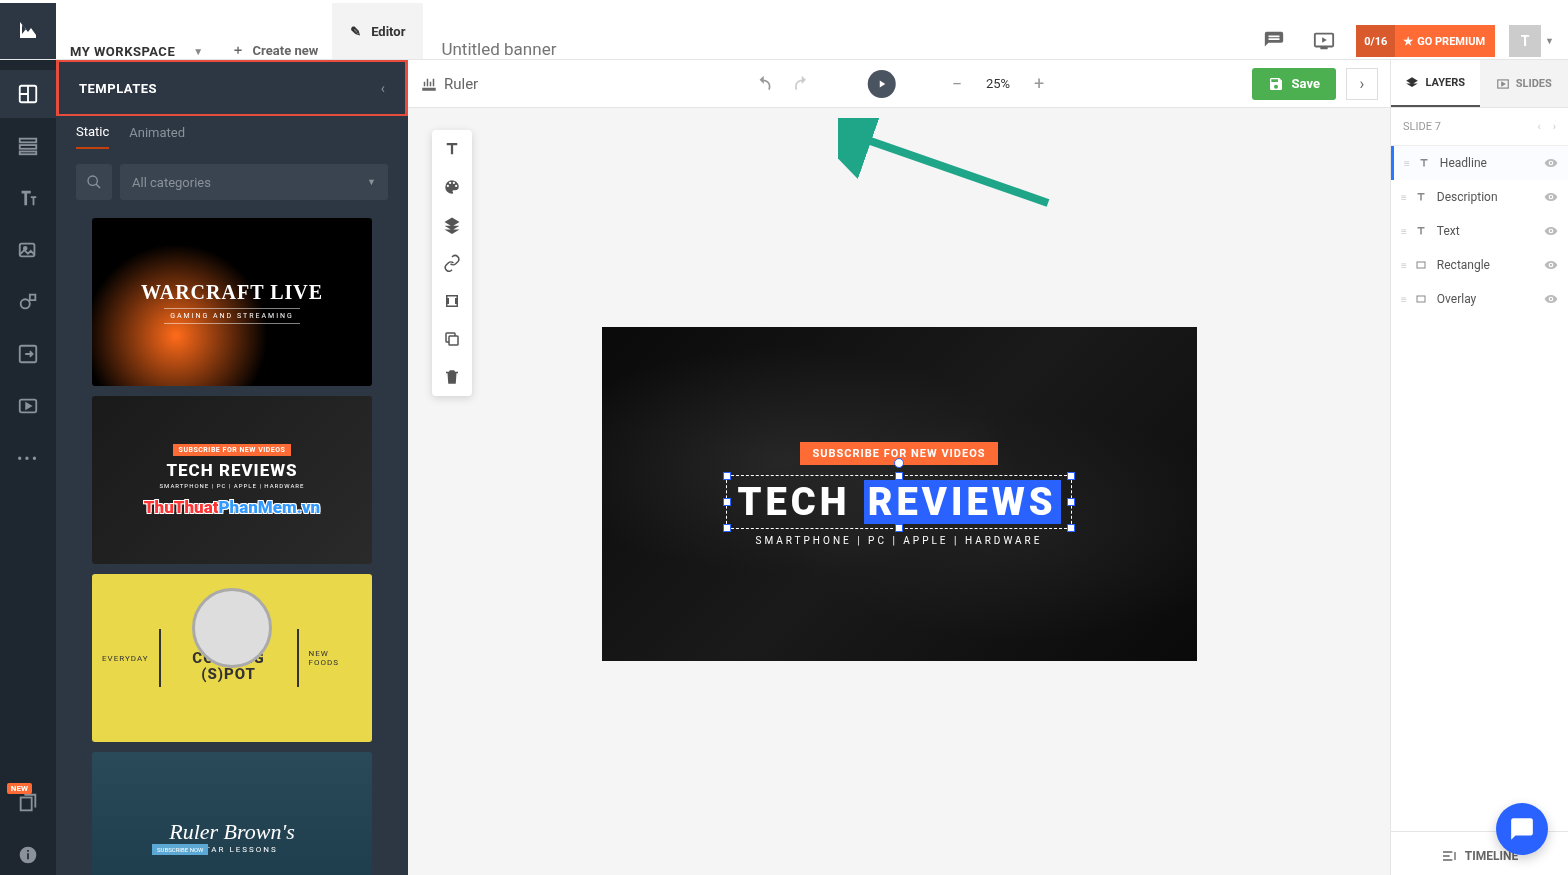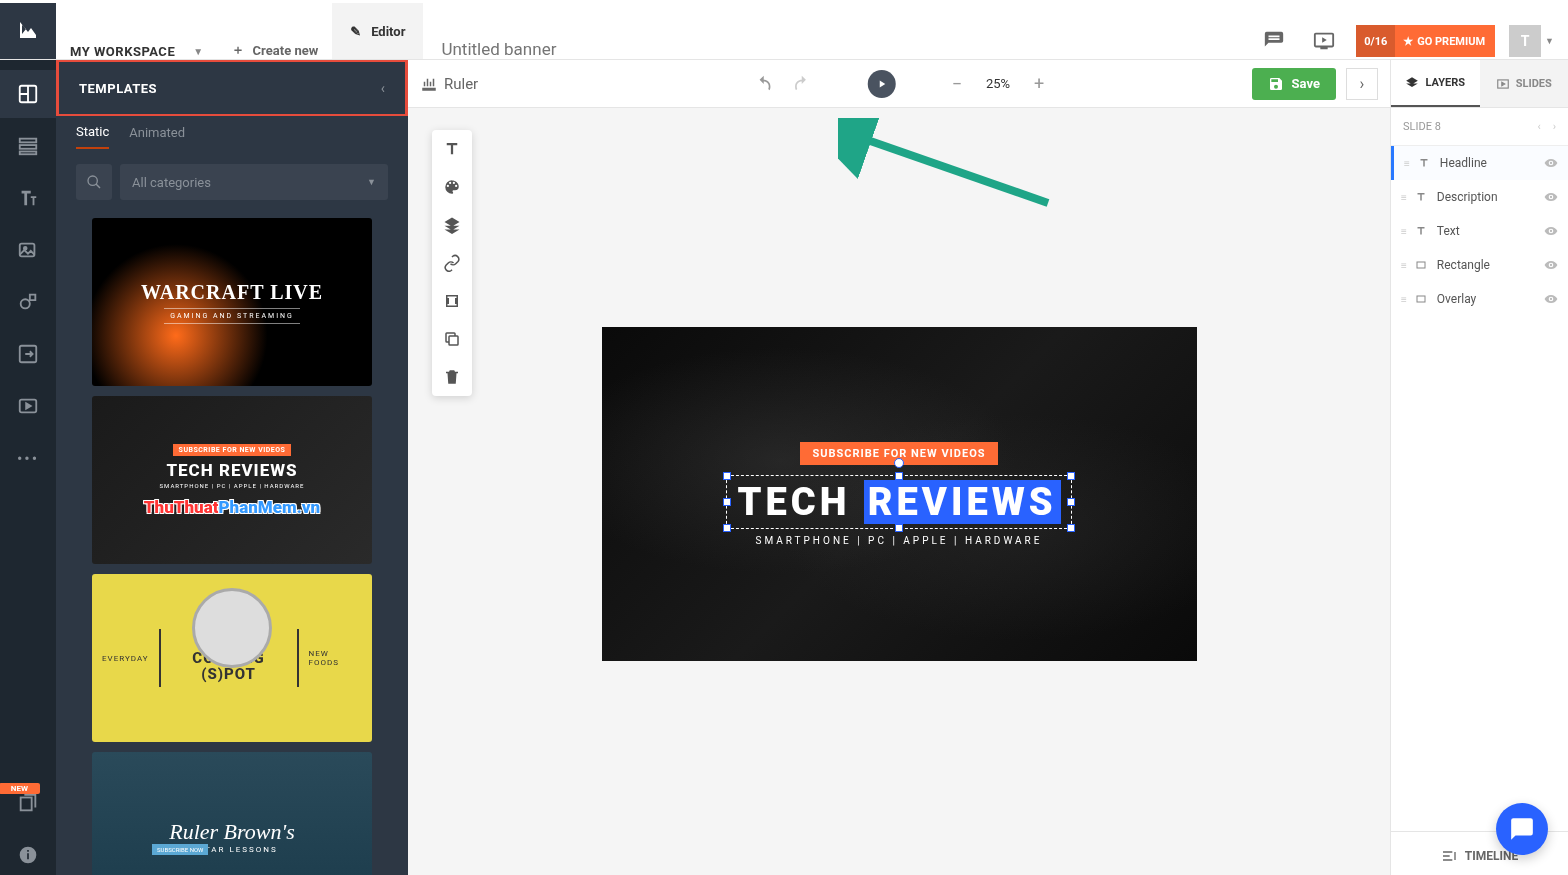--- a/index.html
+++ b/index.html
@@ -22,21 +22,21 @@
 .premium .txt{padding-right:10px}
 .avatar{width:32px;height:32px;background:#ccc;color:#fff;display:flex;align-items:center;justify-content:center;font-weight:700;font-size:14px}
 
 
 .main{display:flex;height:calc(100% - 56px)}
 
 
 .rail{width:56px;background:#1e2730;display:flex;flex-direction:column;align-items:center;padding-top:10px;gap:4px}
 .rail-item{width:56px;height:48px;display:flex;align-items:center;justify-content:center;color:#8a9199;cursor:pointer;position:relative}
 .rail-item.active{color:#fff;background:#2d3744}
-.badge-new{position:absolute;top:4px;right:16px;background:#ff6b35;color:#fff;font-size:8px;font-weight:700;padding:1px 12px;border-radius:2px}
+.badge-new{position:absolute;top:4px;right:24px;background:#ff6b35;color:#fff;font-size:8px;font-weight:700;padding:1px 4px;border-radius:2px}
 
 
 .side{width:352px;background:#2d3744;display:flex;flex-direction:column}
 .side-hdr{height:56px;display:flex;align-items:center;justify-content:space-between;padding:0 20px;border:2px solid #e74c3c;border-left-width:3px;border-right-width:3px}
 .side-hdr .title{font-size:13px;font-weight:700;color:#fff;letter-spacing:0.5px}
 .side-hdr .collapse{color:#8a9199;cursor:pointer;font-size:14px}
 .side-tabs{display:flex;padding:0 20px;gap:20px;height:40px;align-items:center}
 .side-tab{font-size:13px;color:#8a9199;cursor:pointer;padding-bottom:8px}
 .side-tab.active{color:#fff;border-bottom:2px solid #c2410c}
 .side-search{display:flex;padding:8px 20px;gap:8px}
@@ -400,21 +400,21 @@
       </div>
       <div class="rp-tab">
         <svg width="14" height="14" viewBox="0 0 24 24" fill="none" stroke="currentColor" stroke-width="2">
             <rect x="3" y="5" width="18" height="14"></rect>
             <path d="M10 9l5 3-5 3z" fill="currentColor"></path>
           </svg>
         <span>SLIDES</span>
       </div>
     </div>
     <div class="slide-hdr">
-      <span>SLIDE 8</span>
+      <span>SLIDE 7</span>
       <div class="slide-nav">
         <span>‹</span>
         <span>›</span>
       </div>
     </div>
     <div class="layer-list" id="layer-list">
         <div class="layer active">
           <span class="drag">≡</span>
           <span class="type-ico">
             <svg width="12" height="12" viewBox="0 0 24 24" fill="currentColor">

